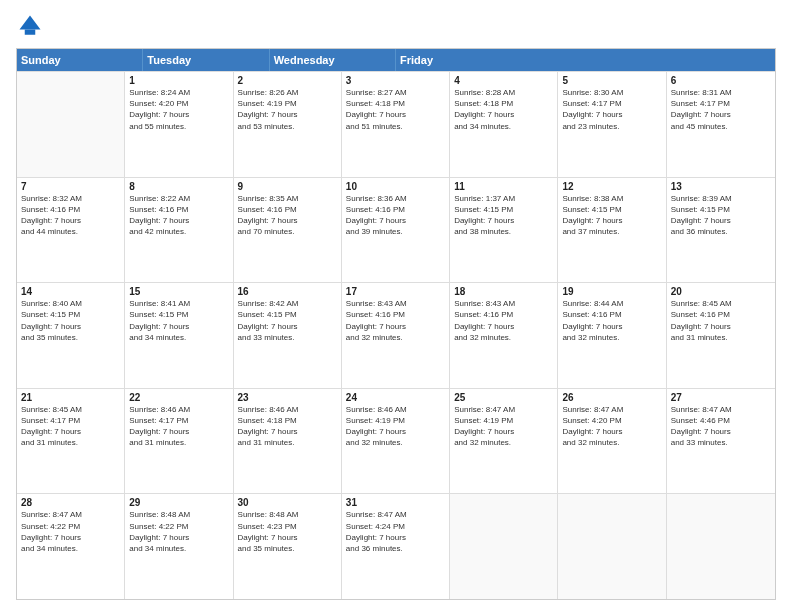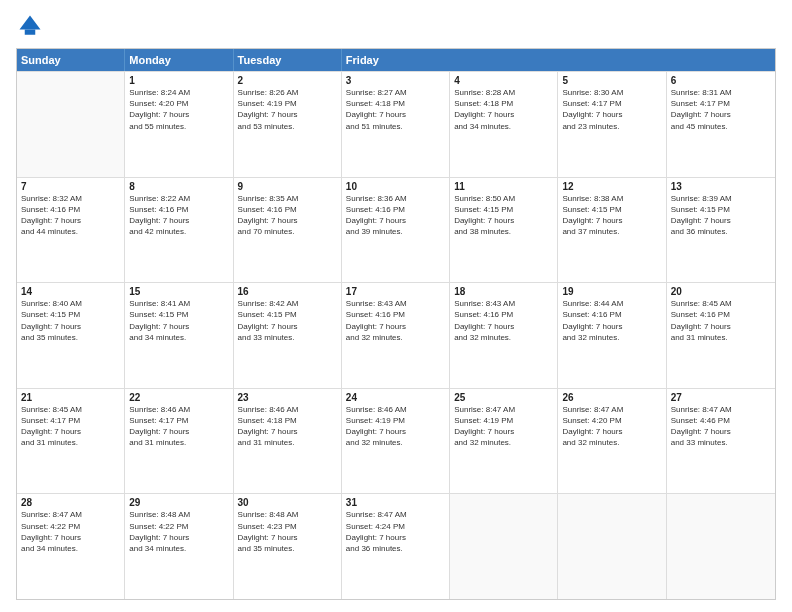--- a/index.html
+++ b/index.html
@@ -55,21 +55,21 @@
       color: #555;
     }
     .calendar {
       flex: 1;
       display: flex;
       flex-direction: column;
       border: 1px solid #ccc;
     }
     .cal-header {
       display: grid;
-      grid-template-columns: repeat(7, 1fr);
+      grid-template-columns: repeat(6, 1fr);
       background: #3a7abf;
     }
     .cal-header-cell {
       color: #fff;
       font-size: 11px;
       font-weight: bold;
       padding: 5px 4px;
       text-align: left;
       border-right: 1px solid #5592cc;
     }
@@ -125,22 +125,22 @@
     </div>
     <div class="title-block">
       <div class="main-title"></div>
       <div class="subtitle"></div>
     </div>
   </div>
 
   <div class="calendar">
     <div class="cal-header" id="cal-header-row">
         <div class="cal-header-cell">Sunday</div>
-        <div class="cal-header-cell">Monday</div>
         <div class="cal-header-cell">Tuesday</div>
+        <div class="cal-header-cell">Wednesday</div>
         <div class="cal-header-cell">Friday</div>
       </div>
     <div class="cal-body" id="cal-body">
         <div class="cal-row">
           <div class="cal-cell empty"></div>
           <div class="cal-cell">
             <span class="day-num">1</span>
             <div class="cell-text">Sunrise: 8:24 AM</div>
             <div class="cell-text">Sunset: 4:20 PM</div>
             <div class="cell-text">Daylight: 7 hours</div>
@@ -206,21 +206,21 @@
           </div>
           <div class="cal-cell">
             <span class="day-num">10</span>
             <div class="cell-text">Sunrise: 8:36 AM</div>
             <div class="cell-text">Sunset: 4:16 PM</div>
             <div class="cell-text">Daylight: 7 hours</div>
             <div class="cell-text">and 39 minutes.</div>
           </div>
           <div class="cal-cell">
             <span class="day-num">11</span>
-            <div class="cell-text">Sunrise: 8:50 AM</div>
+            <div class="cell-text">Sunrise: 1:37 AM</div>
             <div class="cell-text">Sunset: 4:15 PM</div>
             <div class="cell-text">Daylight: 7 hours</div>
             <div class="cell-text">and 38 minutes.</div>
           </div>
           <div class="cal-cell">
             <span class="day-num">12</span>
             <div class="cell-text">Sunrise: 8:38 AM</div>
             <div class="cell-text">Sunset: 4:15 PM</div>
             <div class="cell-text">Daylight: 7 hours</div>
             <div class="cell-text">and 37 minutes.</div>

